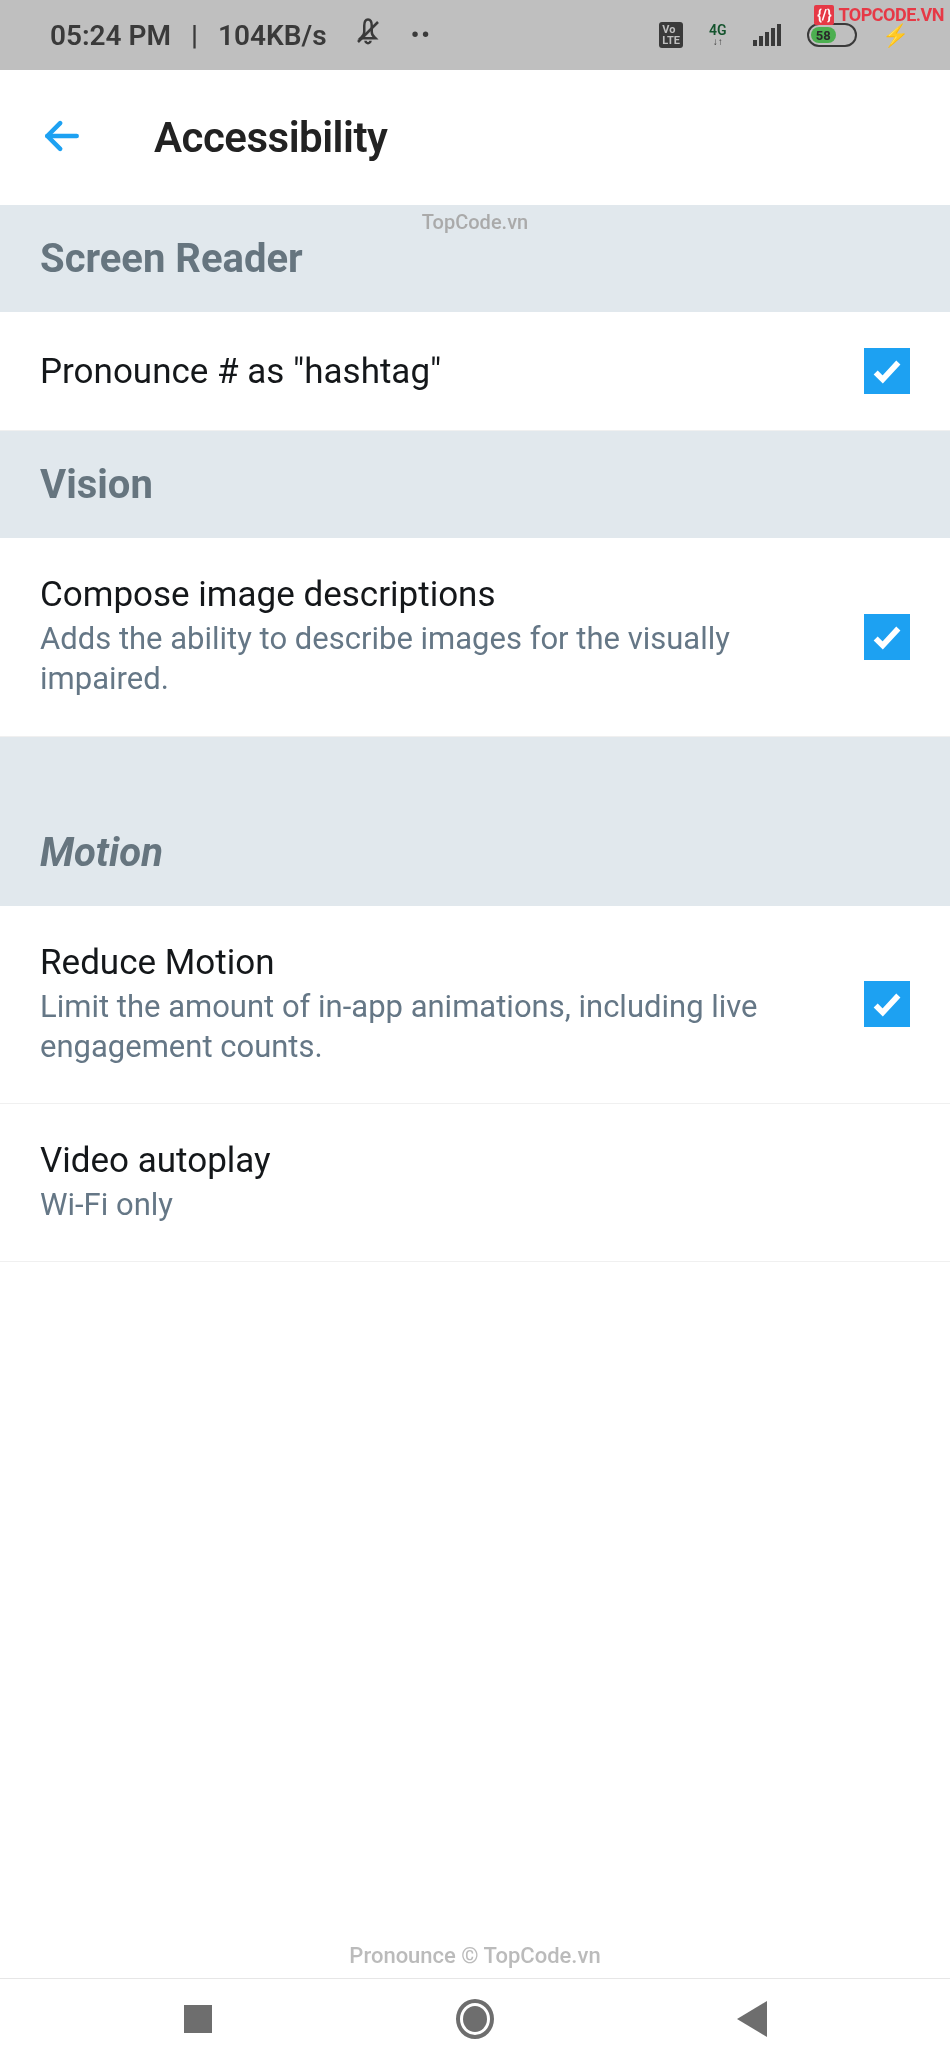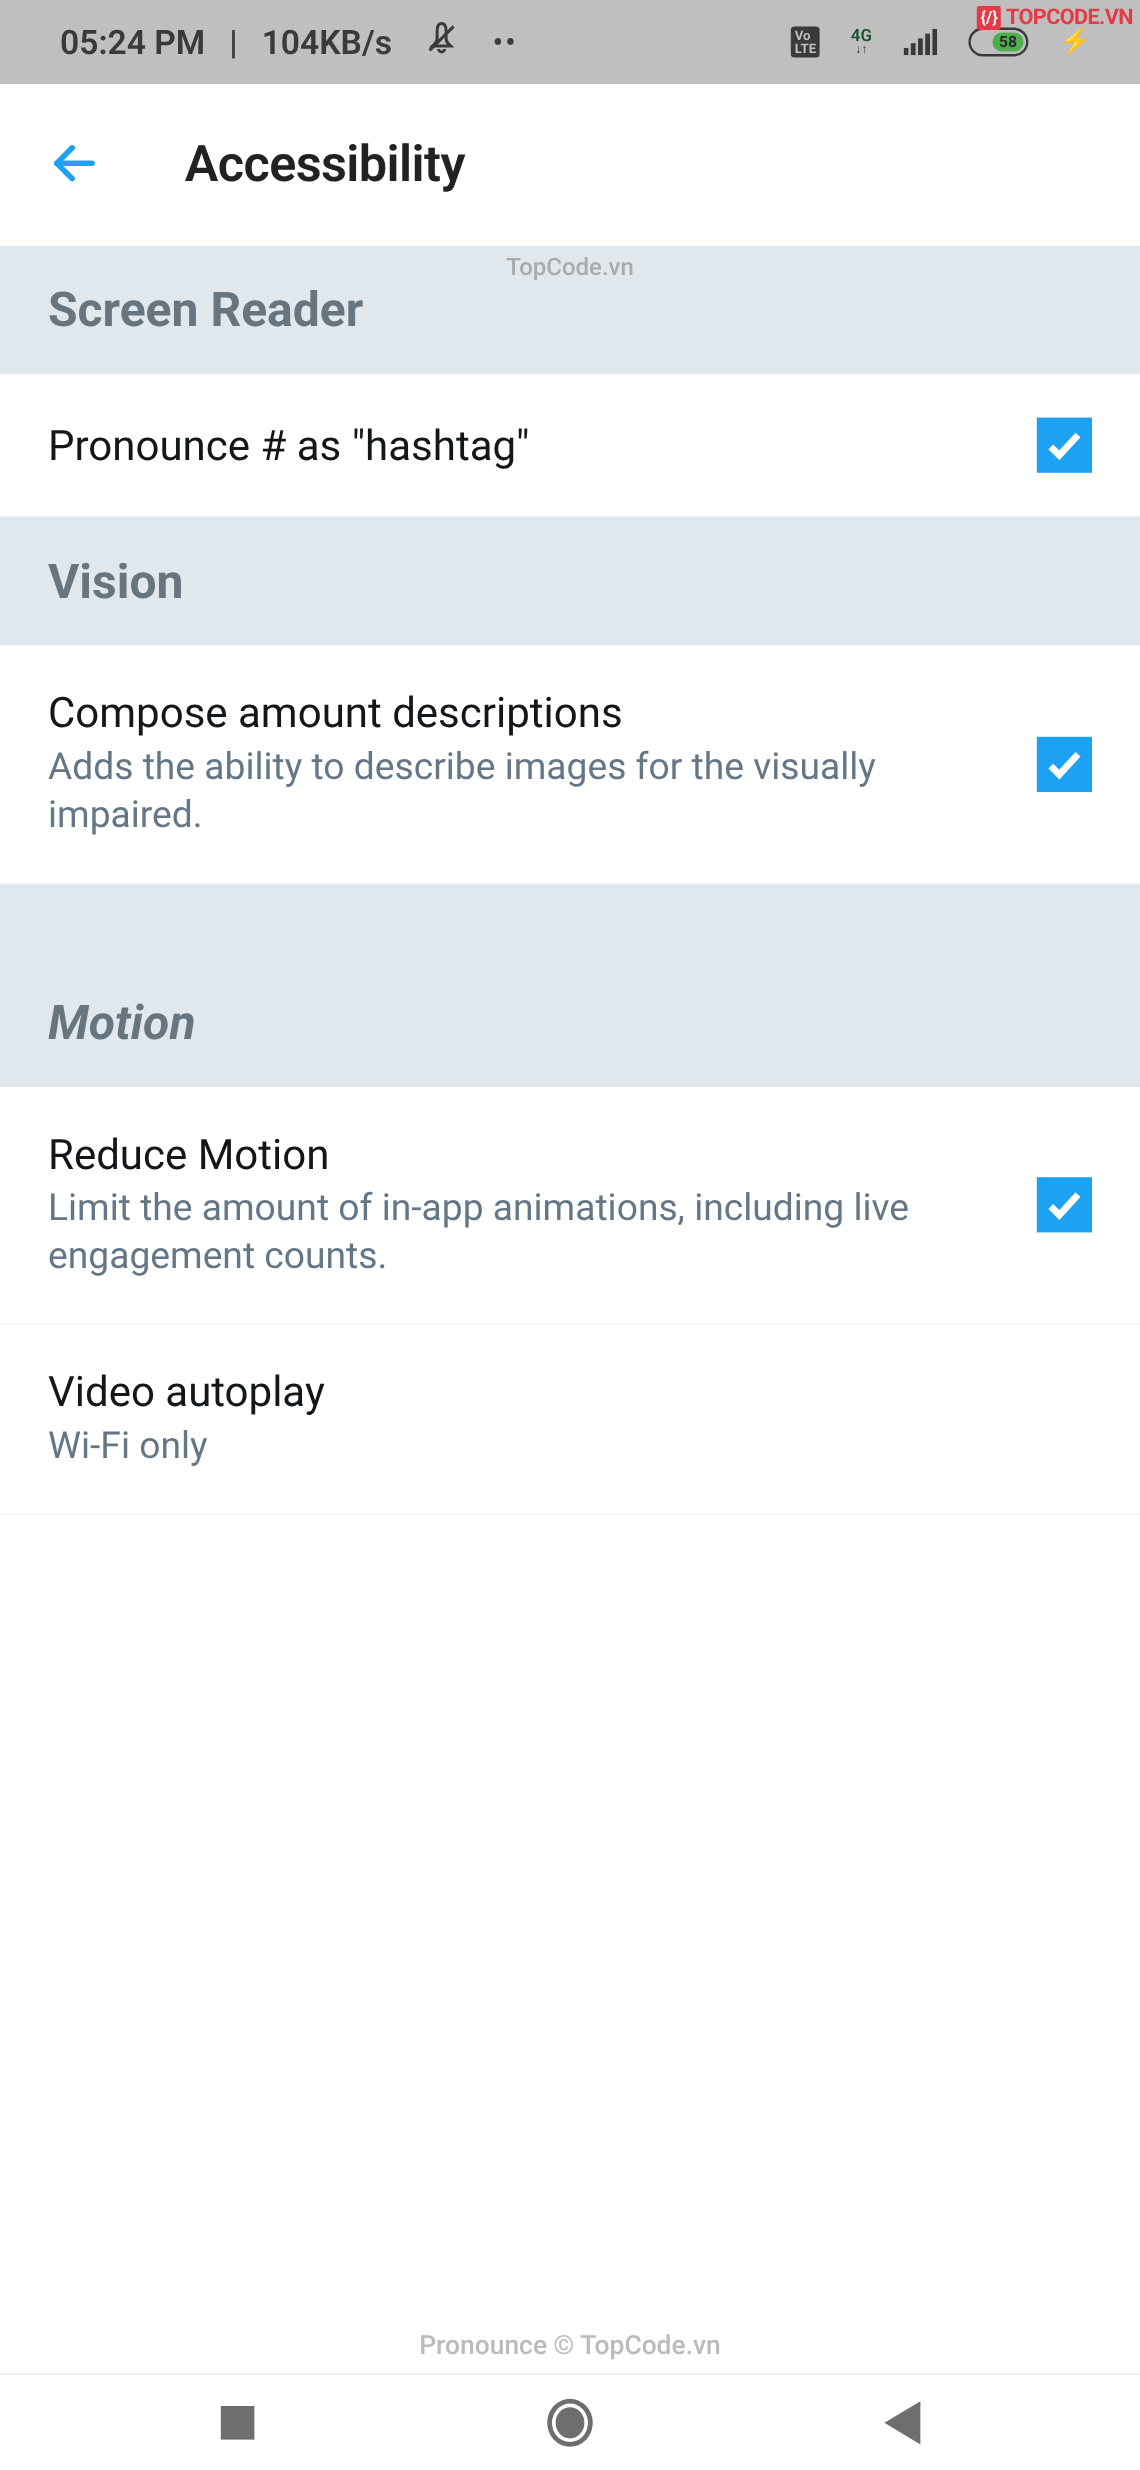--- a/index.html
+++ b/index.html
@@ -66,21 +66,21 @@
       height: 22px;
     }
     .battery {
       width: 50px;
       height: 24px;
       border: 2px solid #3a3a3a;
       border-radius: 12px;
       position: relative;
       display: flex;
       align-items: center;
-      justify-content: flex-end;
+      justify-content: flex-start;
       padding: 2px;
     }
     .battery-fill {
       background: #4caf50;
       width: 60%;
       height: 100%;
       border-radius: 8px;
       position: relative;
       display: flex;
       align-items: center;
@@ -338,21 +338,21 @@
       </svg>
   </div>
 </div>
 
 <div class="section-header">
   <div class="section-title">Vision</div>
 </div>
 
 <div class="setting-row">
   <div class="setting-text">
-    <div class="setting-title">Compose amount descriptions</div>
+    <div class="setting-title">Compose image descriptions</div>
     <div class="setting-subtitle">Adds the ability to describe images for the visually impaired.</div>
   </div>
   <div class="checkbox">
     <svg viewBox="0 0 24 24">
         <polyline points="4 13 9 18 20 6"></polyline>
       </svg>
   </div>
 </div>
 
 <div class="section-header large-pad">

